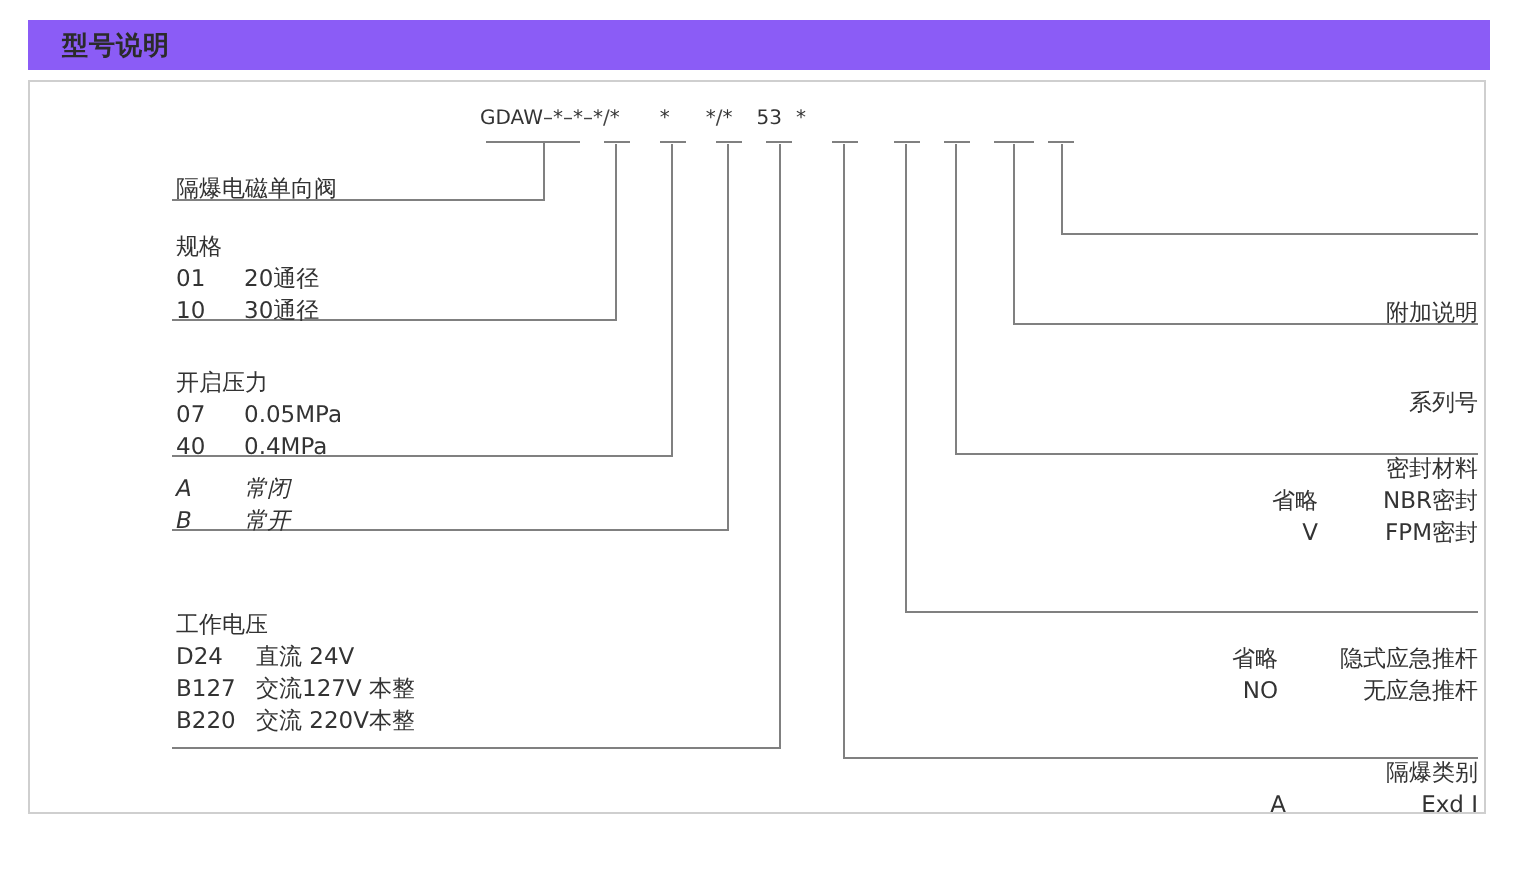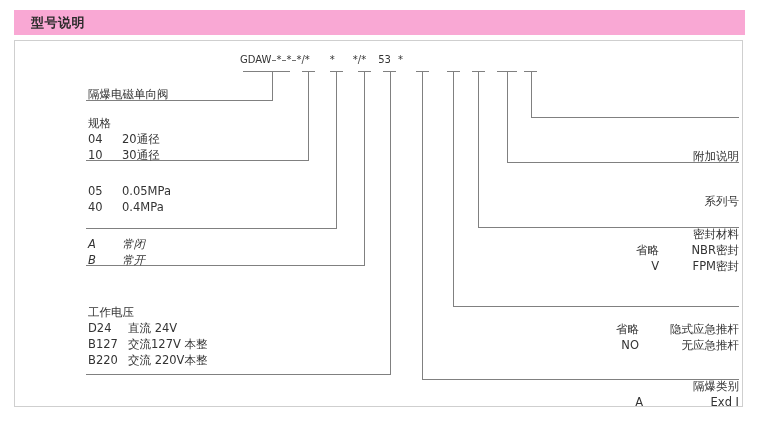--- a/index.html
+++ b/index.html
@@ -16,21 +16,21 @@
     position: relative;
   }
 
   
   .section-header {
     position: absolute;
     left: 14px;
     top: 10px;
     width: 731px;
     height: 25px;
-    background: #f9a8d4;
+    background: #8b5cf6;
     display: flex;
     align-items: center;
   }
   .section-header .title {
     font-size: 13px;
     font-weight: bold;
     color: #2b2b2b;
     padding-left: 17px;
     letter-spacing: 0.5px;
   }
@@ -170,26 +170,27 @@
 <div class="model-code">
   <span class="seg">GDAW</span><span class="sep">–</span><span class="seg">*</span><span class="sep">–</span><span class="seg">*</span><span class="sep">–</span><span class="seg">*</span><span class="sep">/</span><span class="seg">*</span><span class="sep" style="width:20px"></span><span class="seg">*</span><span class="sep" style="width:18px"></span><span class="seg">*</span><span class="sep">/</span><span class="seg">*</span><span class="sep" style="width:12px"></span><span class="seg">53</span><span class="sep" style="width:7px"></span><span class="seg">*</span>
 </div>
 
 <div class="lbl" style="left:88px; top:86px;">
   <span class="lrow">隔爆电磁单向阀</span>
 </div>
 
 <div class="lbl" style="left:88px; top:115px;">
   <span class="lrow">规格</span>
-  <span class="lrow"><span class="c1">04</span><span class="c2">20通径</span></span>
+  <span class="lrow"><span class="c1">01</span><span class="c2">20通径</span></span>
   <span class="lrow"><span class="c1">10</span><span class="c2">30通径</span></span>
 </div>
 
 <div class="lbl" style="left:88px; top:183px;">
-  <span class="lrow"><span class="c1">05</span><span class="c2">0.05MPa</span></span>
+  <span class="lrow">开启压力</span>
+  <span class="lrow"><span class="c1">07</span><span class="c2">0.05MPa</span></span>
   <span class="lrow"><span class="c1">40</span><span class="c2">0.4MPa</span></span>
 </div>
 
 <div class="lbl" style="left:88px; top:236px;font-style:italic;">
   <span class="lrow"><span class="c1">A</span><span class="c2">常闭</span></span>
   <span class="lrow"><span class="c1">B</span><span class="c2">常开</span></span>
 </div>
 
 <div class="lbl" style="left:88px; top:304px;">
   <span class="lrow">工作电压</span>

